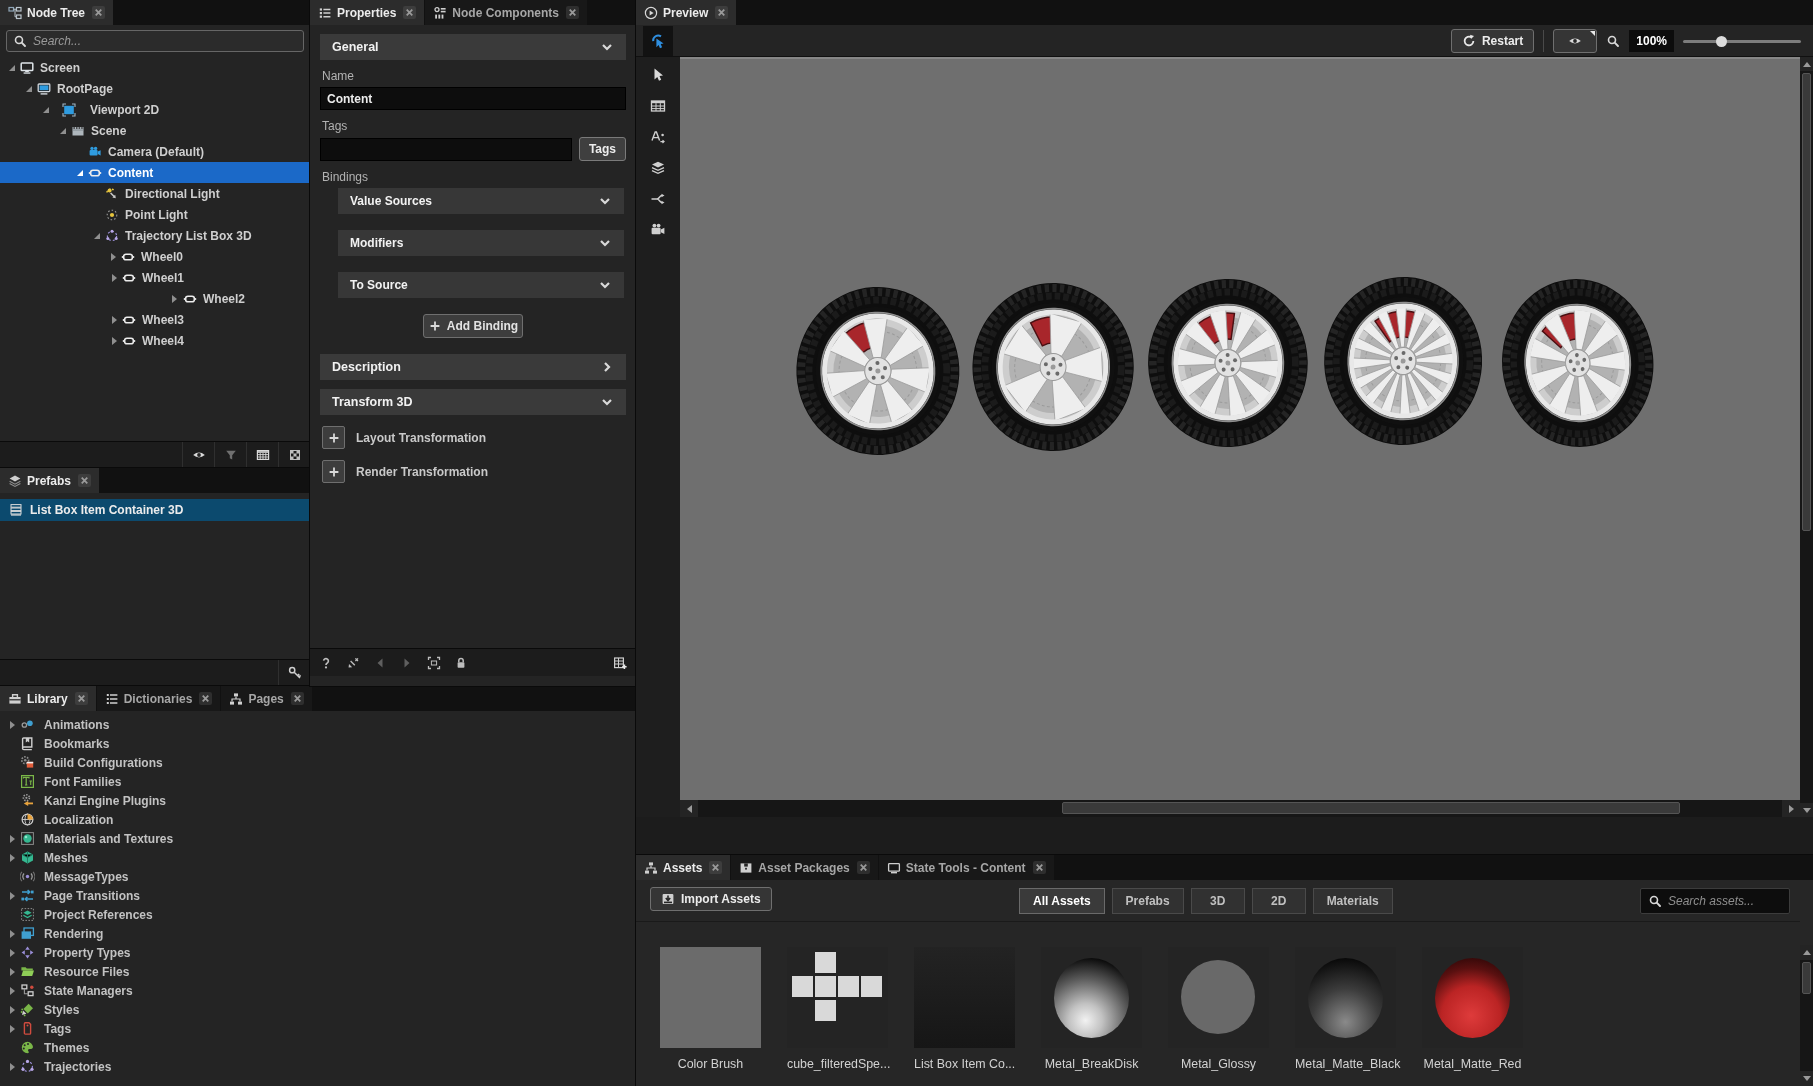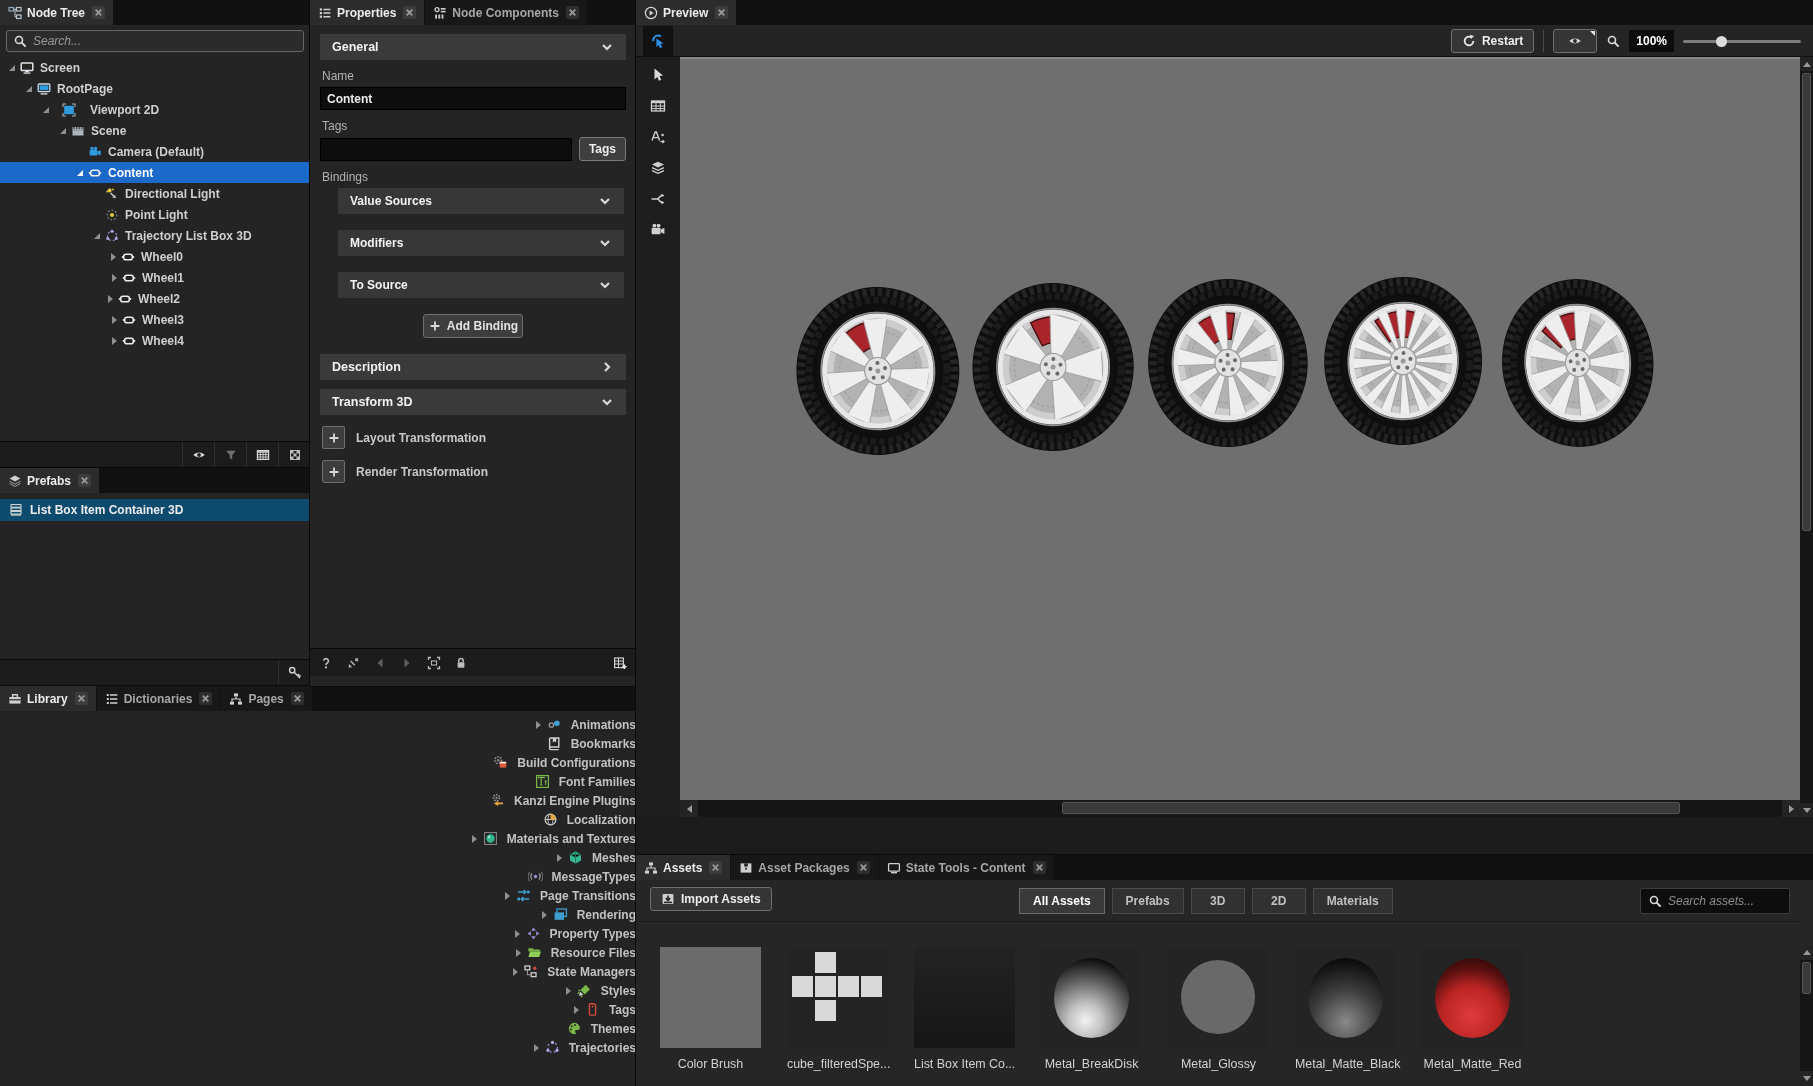--- a/index.html
+++ b/index.html
@@ -26,21 +26,21 @@
 .exp-closed{width:0;height:0;border-left:5px solid #8f8f8f;border-top:4px solid transparent;border-bottom:4px solid transparent;}
 .tree-row .icon{margin-right:6px;}
 .panel-toolbar{position:absolute;left:0;right:0;bottom:0;height:27px;background:#1c1c1c;border-top:1px solid #0a0a0a;display:flex;justify-content:flex-end;align-items:stretch;}
 .tool-cell{width:32px;display:flex;align-items:center;justify-content:center;border-left:1px solid #2f2f2f;}
 
 #prefabs{left:0;top:468px;width:310px;height:218px;background:#242424;}
 .prefab-row{height:22px;margin-top:6px;background:#0c4a6e;display:flex;align-items:center;font-weight:600;color:#ececec;}
 .prefab-row .icon{margin:0 7px 0 9px;}
 
 #library{left:0;top:686px;width:636px;height:400px;background:#242424;}
-.lib-row{height:19px;display:flex;align-items:center;font-weight:bold;color:#c2c2c2;padding-left:6px;justify-content:flex-end;}
+.lib-row{height:19px;display:flex;align-items:center;font-weight:bold;color:#c2c2c2;padding-left:6px;}
 .lib-row .icon{width:15px;height:15px;margin-right:9px;}
 
 #properties{left:310px;top:0;width:326px;height:686px;background:#242424;}
 .props-body{position:absolute;top:25px;bottom:40px;left:0;right:0;padding:9px 10px;overflow:hidden;}
 .section-head{height:26px;background:#3a3a3a;display:flex;align-items:center;padding:0 12px;font-weight:bold;color:#f2f2f2;font-size:12.5px;}
 .section-head .icon{margin-left:auto;}
 .field-label{color:#b2b2b2;margin:9px 2px 4px;}
 .text-input{height:23px;background:#0d0d0d;border:1px solid #000;color:#ececec;padding:0 6px;width:100%;font-weight:600;font-size:12px;outline:none;}
 .tags-row{display:flex;gap:7px;align-items:center;}
 .tags-row .text-input{flex:1;}
@@ -264,21 +264,21 @@
         </span>
         <span class="icon">
           <svg viewBox="0 0 14 14">
             <rect x="2.6" y="4.2" width="8.8" height="5.6" rx="2.4" fill="none" stroke="#ececec" stroke-width="1.5"></rect>
             <rect x="0.8" y="6.1" width="2.4" height="1.8" fill="#ececec"></rect>
             <rect x="10.8" y="6.1" width="2.4" height="1.8" fill="#ececec"></rect>
           </svg>
         </span>
         <span>Wheel1</span>
       </div>
-      <div class="tree-row" style="padding-left: 104px;">
+      <div class="tree-row" style="padding-left: 104px; justify-content: center;">
         <span class="exp">
           <span class="exp-closed"></span>
         </span>
         <span class="icon">
           <svg viewBox="0 0 14 14">
             <rect x="2.6" y="4.2" width="8.8" height="5.6" rx="2.4" fill="none" stroke="#ececec" stroke-width="1.5"></rect>
             <rect x="0.8" y="6.1" width="2.4" height="1.8" fill="#ececec"></rect>
             <rect x="10.8" y="6.1" width="2.4" height="1.8" fill="#ececec"></rect>
           </svg>
         </span>
@@ -551,20 +551,31 @@
         </span>
         <span class="icon">
           <svg viewBox="0 0 15 15">
             <rect x="11" y="2.6" width="2.6" height="2.8" fill="#3f9fd0"></rect>
             <path d="M2 4 H9.6 M7.6 2 L9.8 4 7.6 6" fill="none" stroke="#3f9fd0" stroke-width="1.5"></path>
             <rect x="1.4" y="9.6" width="2.6" height="2.8" fill="#3f9fd0"></rect>
             <path d="M13 11 H5.4 M7.4 9 L5.2 11 7.4 13" fill="none" stroke="#3f9fd0" stroke-width="1.5"></path>
           </svg>
         </span>
         <span>Page Transitions</span>
+      </div>
+      <div class="lib-row">
+        <span class="exp"></span>
+        <span class="icon">
+          <svg viewBox="0 0 15 15">
+            <rect x="1.6" y="1.6" width="11.8" height="11.8" fill="none" stroke="#8a8a8a" stroke-dasharray="1.6 1.4"></rect>
+            <path d="M7.5 3.4 L11.6 5.7 7.5 8 3.4 5.7Z" fill="#35b790"></path>
+            <path d="M3.4 8.3 L7.5 10.6 11.6 8.3" fill="none" stroke="#35b790" stroke-width="1.3"></path>
+          </svg>
+        </span>
+        <span>Project References</span>
       </div>
       <div class="lib-row">
         <span class="exp">
           <span class="exp-closed"></span>
         </span>
         <span class="icon">
           <svg viewBox="0 0 15 15">
             <rect x="4" y="2" width="9.4" height="7.4" fill="none" stroke="#3f9fd0" stroke-width="1.3"></rect>
             <rect x="1.6" y="5.4" width="9.4" height="7.4" fill="#3f9fd0"></rect>
           </svg>

